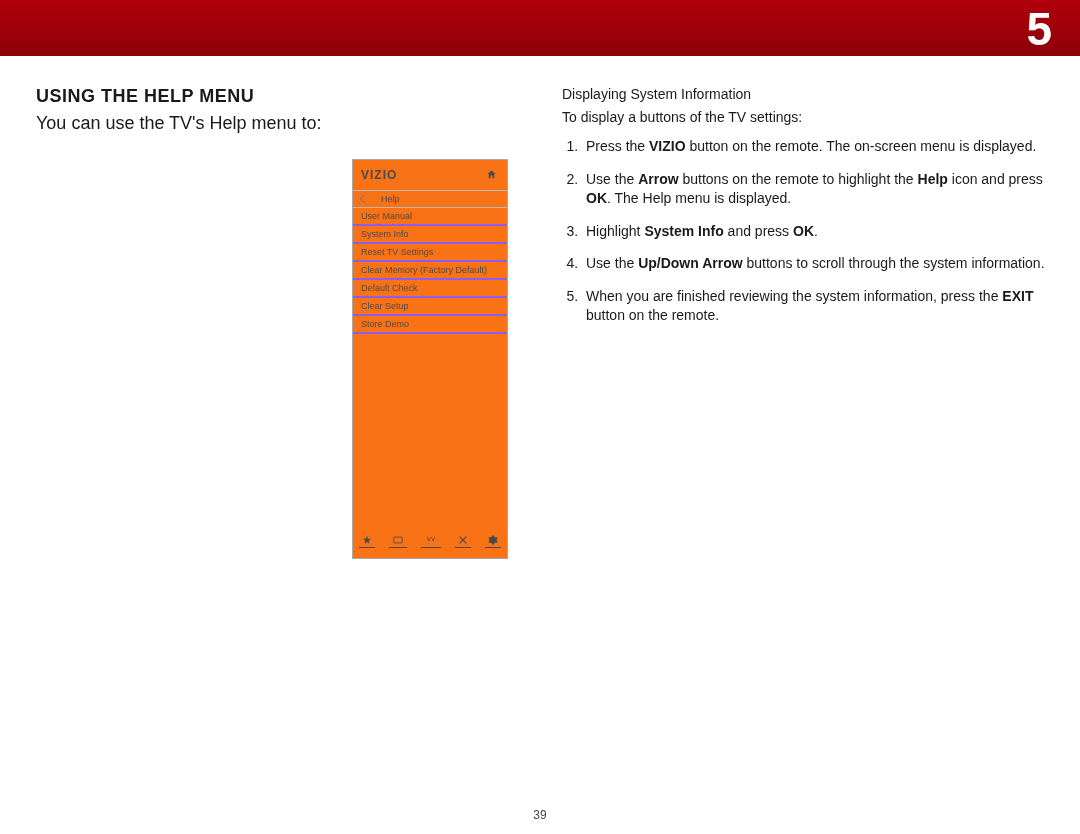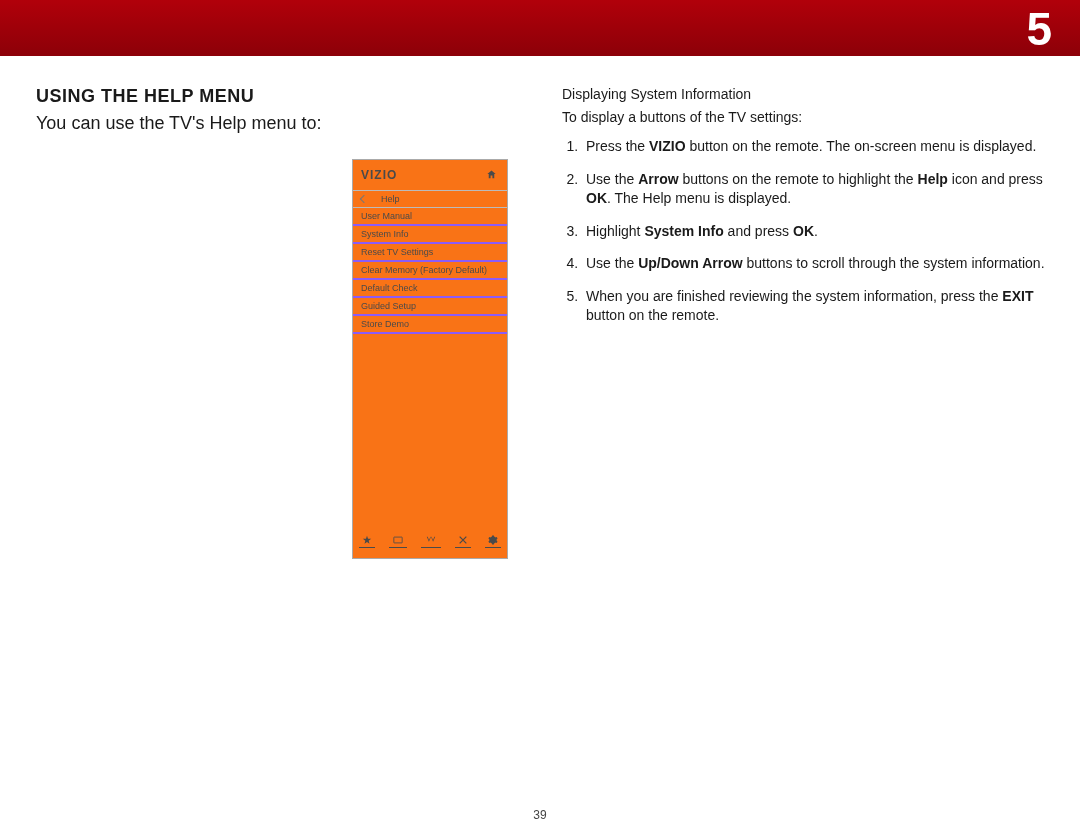--- a/index.html
+++ b/index.html
@@ -168,21 +168,21 @@
       </div>
       <div class="menu-title-row">
         <span class="back-arrow"></span>
         <span>Help</span>
       </div>
       <div class="menu-item">User Manual</div>
       <div class="menu-item">System Info</div>
       <div class="menu-item">Reset TV Settings</div>
       <div class="menu-item">Clear Memory (Factory Default)</div>
       <div class="menu-item">Default Check</div>
-      <div class="menu-item">Guided Setup</div>
+      <div class="menu-item">Clear Setup</div>
       <div class="menu-item">Store Demo</div>
       <div class="menu-footer">
         <span class="footer-wrap">
           <svg viewBox="0 0 24 24" width="10" height="10" fill="currentColor">
               <path d="M12 2l2.5 7H22l-6 4.5L18 21l-6-4-6 4 2-7.5L2 9h7.5z"></path>
             </svg>
         </span>
         <span class="footer-wrap">
           <svg viewBox="0 0 24 24" width="12" height="10" fill="none" stroke="currentColor" stroke-width="2">
               <rect x="2" y="5" width="20" height="14" rx="1"></rect>

